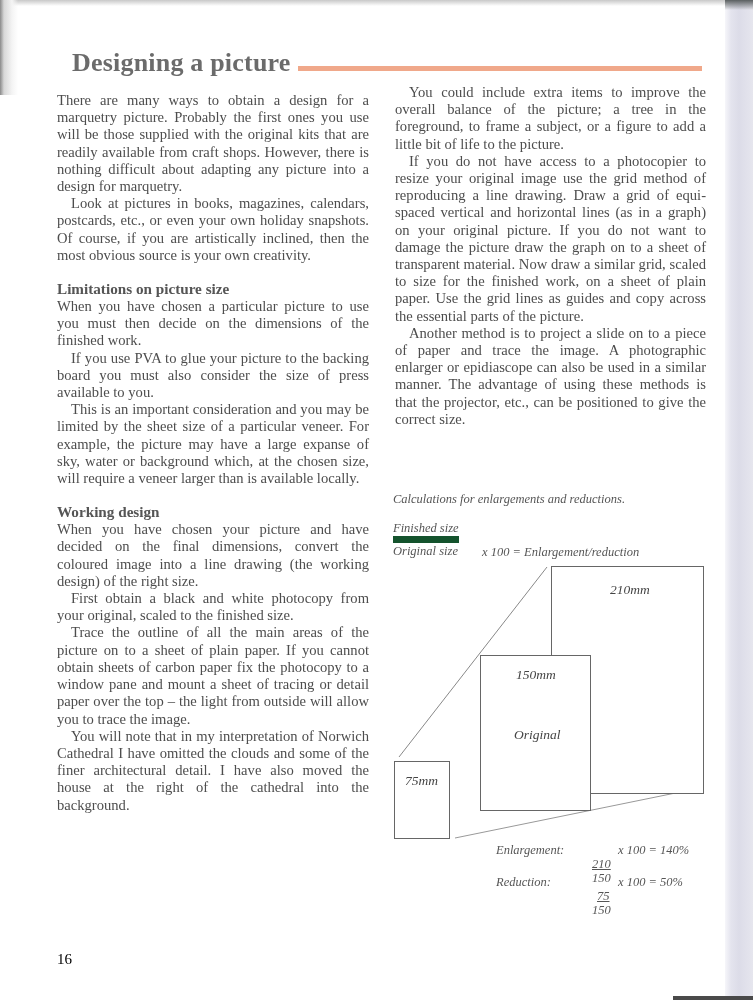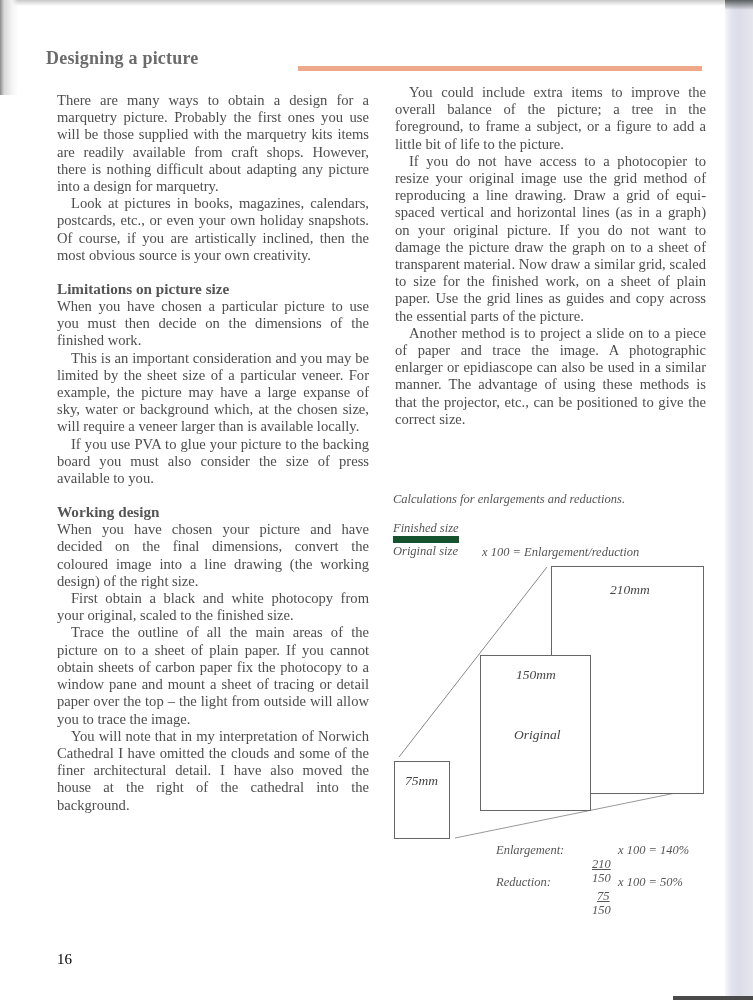--- a/index.html
+++ b/index.html
@@ -24,23 +24,23 @@
   .gutter-top {
     position: absolute; right: 0; top: 0; width: 28px; height: 10px;
     background: linear-gradient(to bottom, #5a5f60, rgba(200,200,210,0));
   }
   .gutter-bottom {
     position: absolute; right: 0; bottom: 0; width: 80px; height: 4px;
     background: #4a4a4a;
   }
 
   .title {
-    position: absolute; left: 46px; top: 48px;
+    position: absolute; left: 72px; top: 48px;
     font-family: "Liberation Serif", "DejaVu Serif", serif;
-    font-size: 18px; font-weight: bold; color: #6b6b6b; margin: 0;
+    font-size: 26px; font-weight: bold; color: #6b6b6b; margin: 0;
     letter-spacing: 0.2px;
   }
   .title-rule {
     position: absolute; left: 298px; top: 66px; width: 404px; height: 5px;
     background: #f0a88a;
   }
 
   .col {
     position: absolute; top: 92px; width: 312px;
     font-family: "Liberation Serif", "DejaVu Serif", serif;
@@ -100,27 +100,27 @@
 <div class="page-shadow-top"></div>
 <div class="page-shadow-left"></div>
 <div class="gutter"></div>
 <div class="gutter-top"></div>
 <div class="gutter-bottom"></div>
 
 <h1 class="title">Designing a picture</h1>
 <div class="title-rule"></div>
 
 <div class="col col-left">
-  <p class="noindent">There are many ways to obtain a design for a marquetry picture. Probably the first ones you use will be those supplied with the marquetry kits items are readily available from craft shops. However, there is nothing difficult about adapting any picture into a design for marquetry.</p>
+  <p class="noindent">There are many ways to obtain a design for a marquetry picture. Probably the first ones you use will be those supplied with the original kits that are readily available from craft shops. However, there is nothing difficult about adapting any picture into a design for marquetry.</p>
   <p>Look at pictures in books, magazines, calendars, postcards, etc., or even your own holiday snapshots. Of course, if you are artistically inclined, then the most obvious source is your own creativity.</p>
 
   <h2>Limitations on picture size</h2>
   <p class="noindent">When you have chosen a particular picture to use you must then decide on the dimensions of the finished work.</p>
+  <p>If you use PVA to glue your picture to the backing board you must also consider the size of press available to you.</p>
   <p>This is an important consideration and you may be limited by the sheet size of a particular veneer. For example, the picture may have a large expanse of sky, water or background which, at the chosen size, will require a veneer larger than is available locally.</p>
-  <p>If you use PVA to glue your picture to the backing board you must also consider the size of press available to you.</p>
 
   <h2>Working design</h2>
   <p class="noindent">When you have chosen your picture and have decided on the final dimensions, convert the coloured image into a line drawing (the working design) of the right size.</p>
   <p>First obtain a black and white photocopy from your original, scaled to the finished size.</p>
   <p>Trace the outline of all the main areas of the picture on to a sheet of plain paper. If you cannot obtain sheets of carbon paper fix the photocopy to a window pane and mount a sheet of tracing or detail paper over the top – the light from outside will allow you to trace the image.</p>
   <p>You will note that in my interpretation of Norwich Cathedral I have omitted the clouds and some of the finer architectural detail. I have also moved the house at the right of the cathedral into the background.</p>
 </div>
 
 <div class="col col-right">
   <p>You could include extra items to improve the overall balance of the picture; a tree in the foreground, to frame a subject, or a figure to add a little bit of life to the picture.</p>

